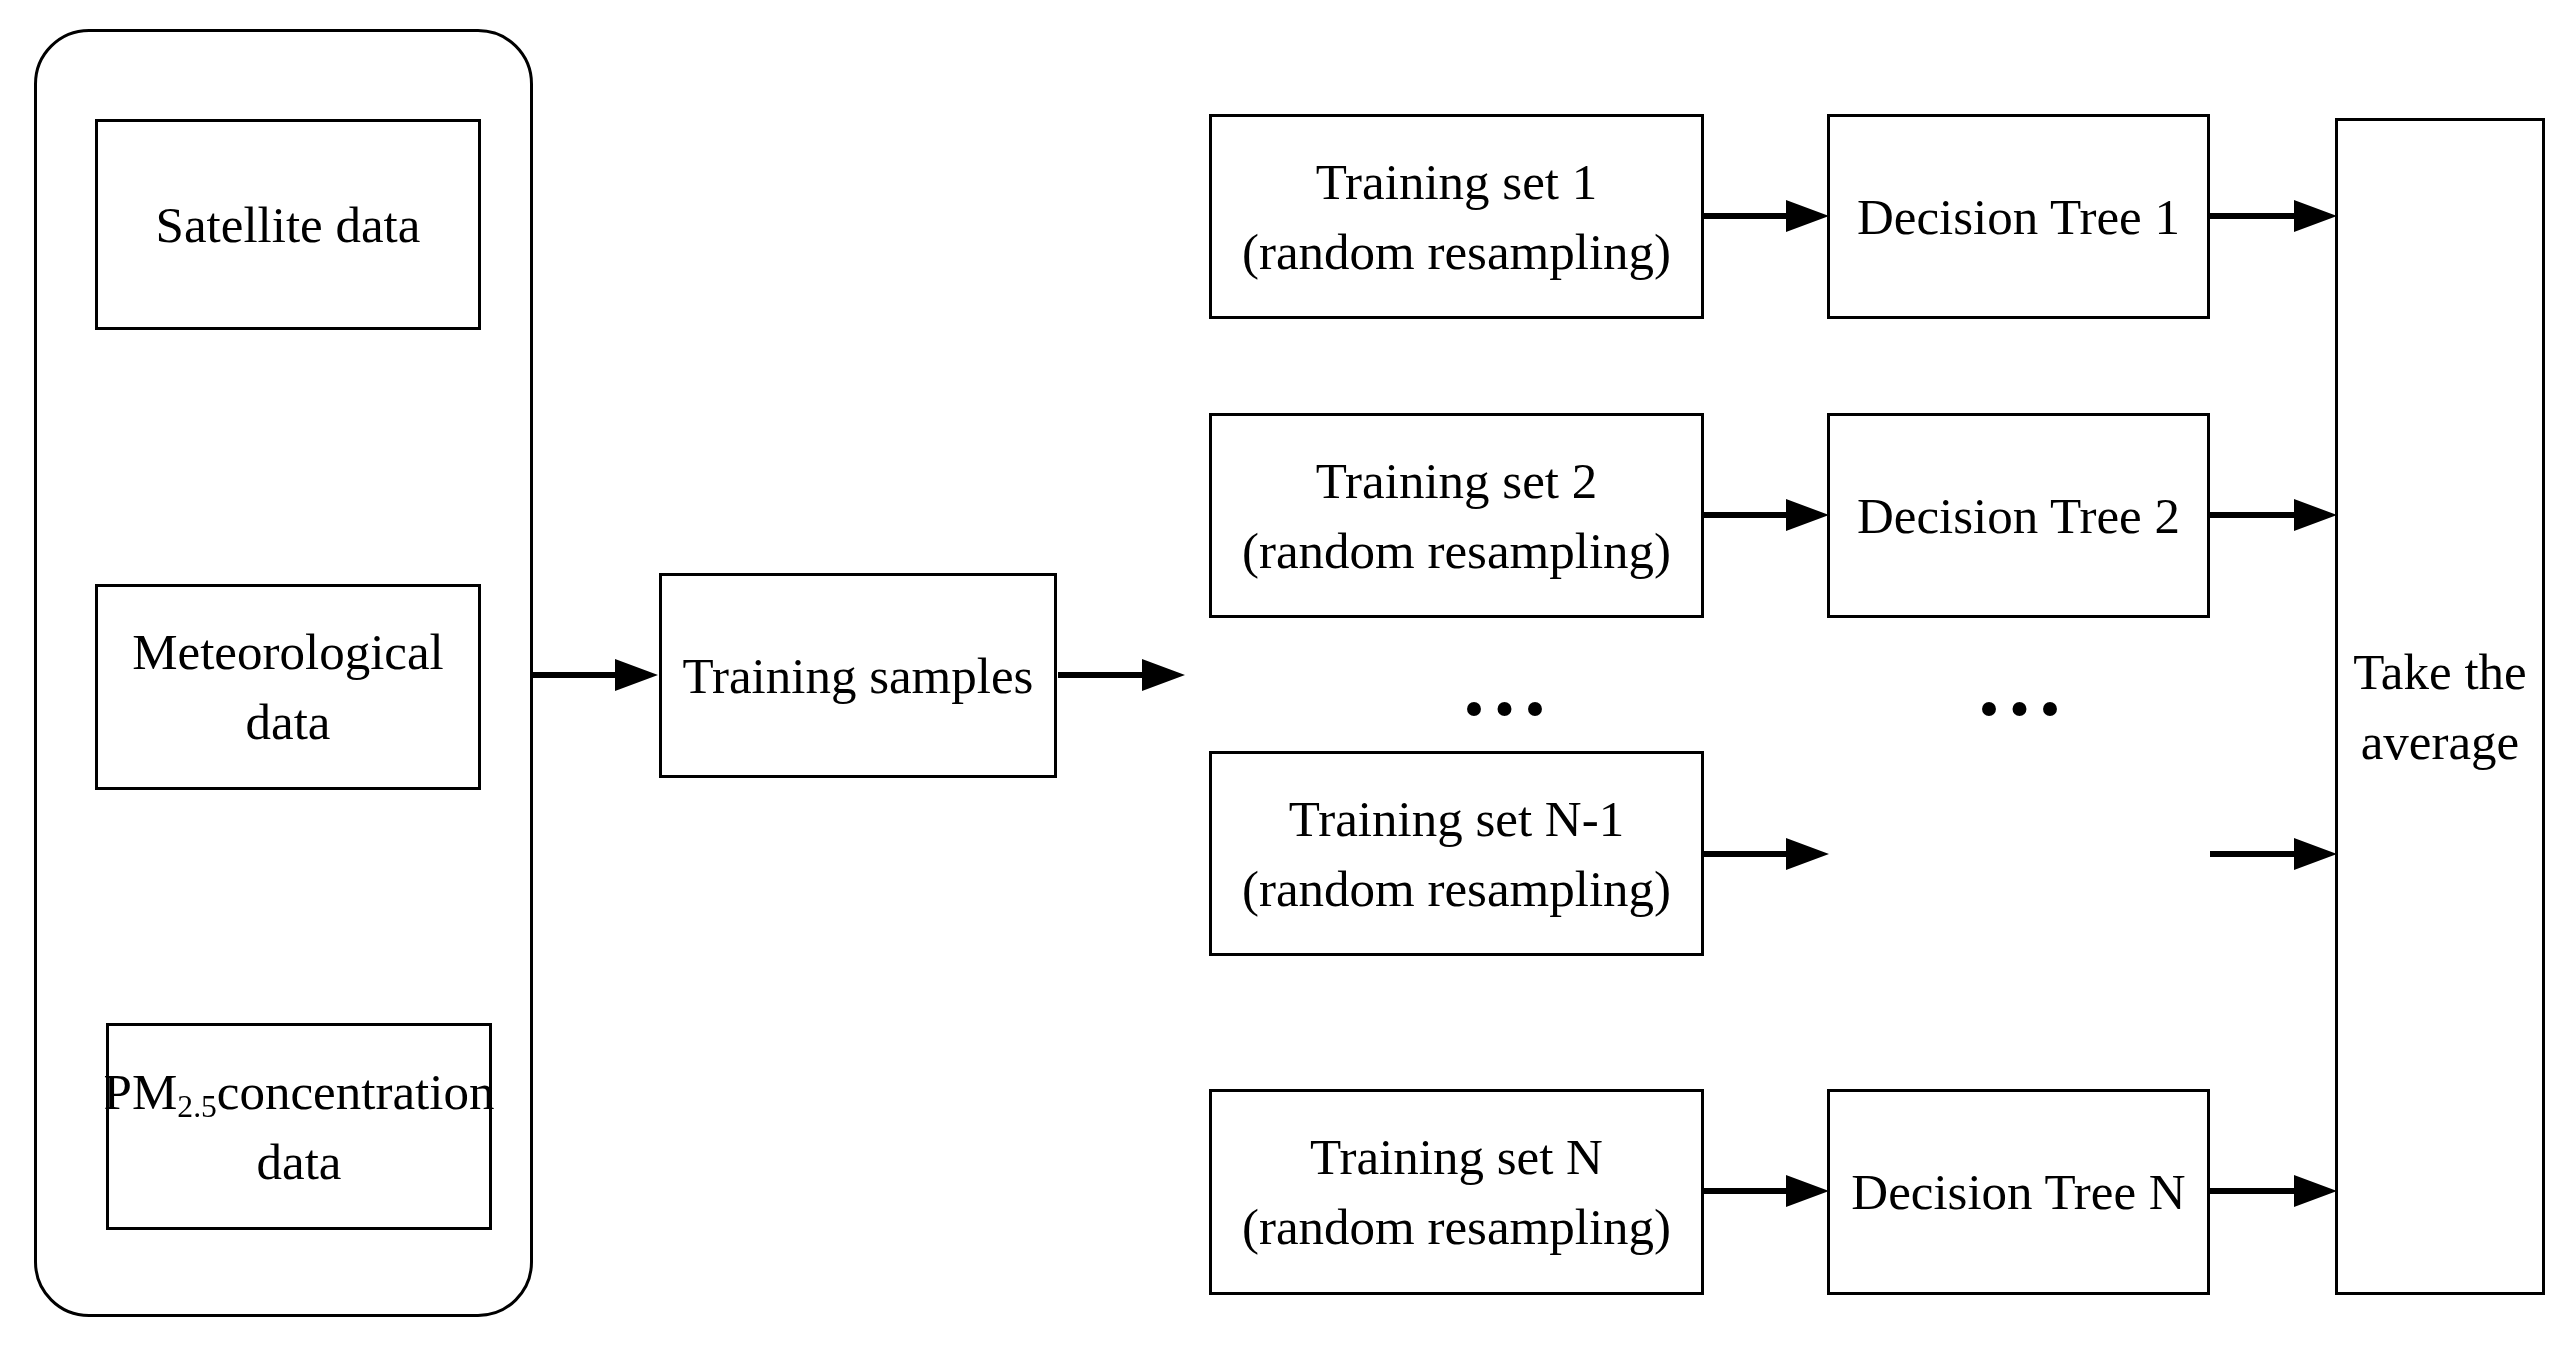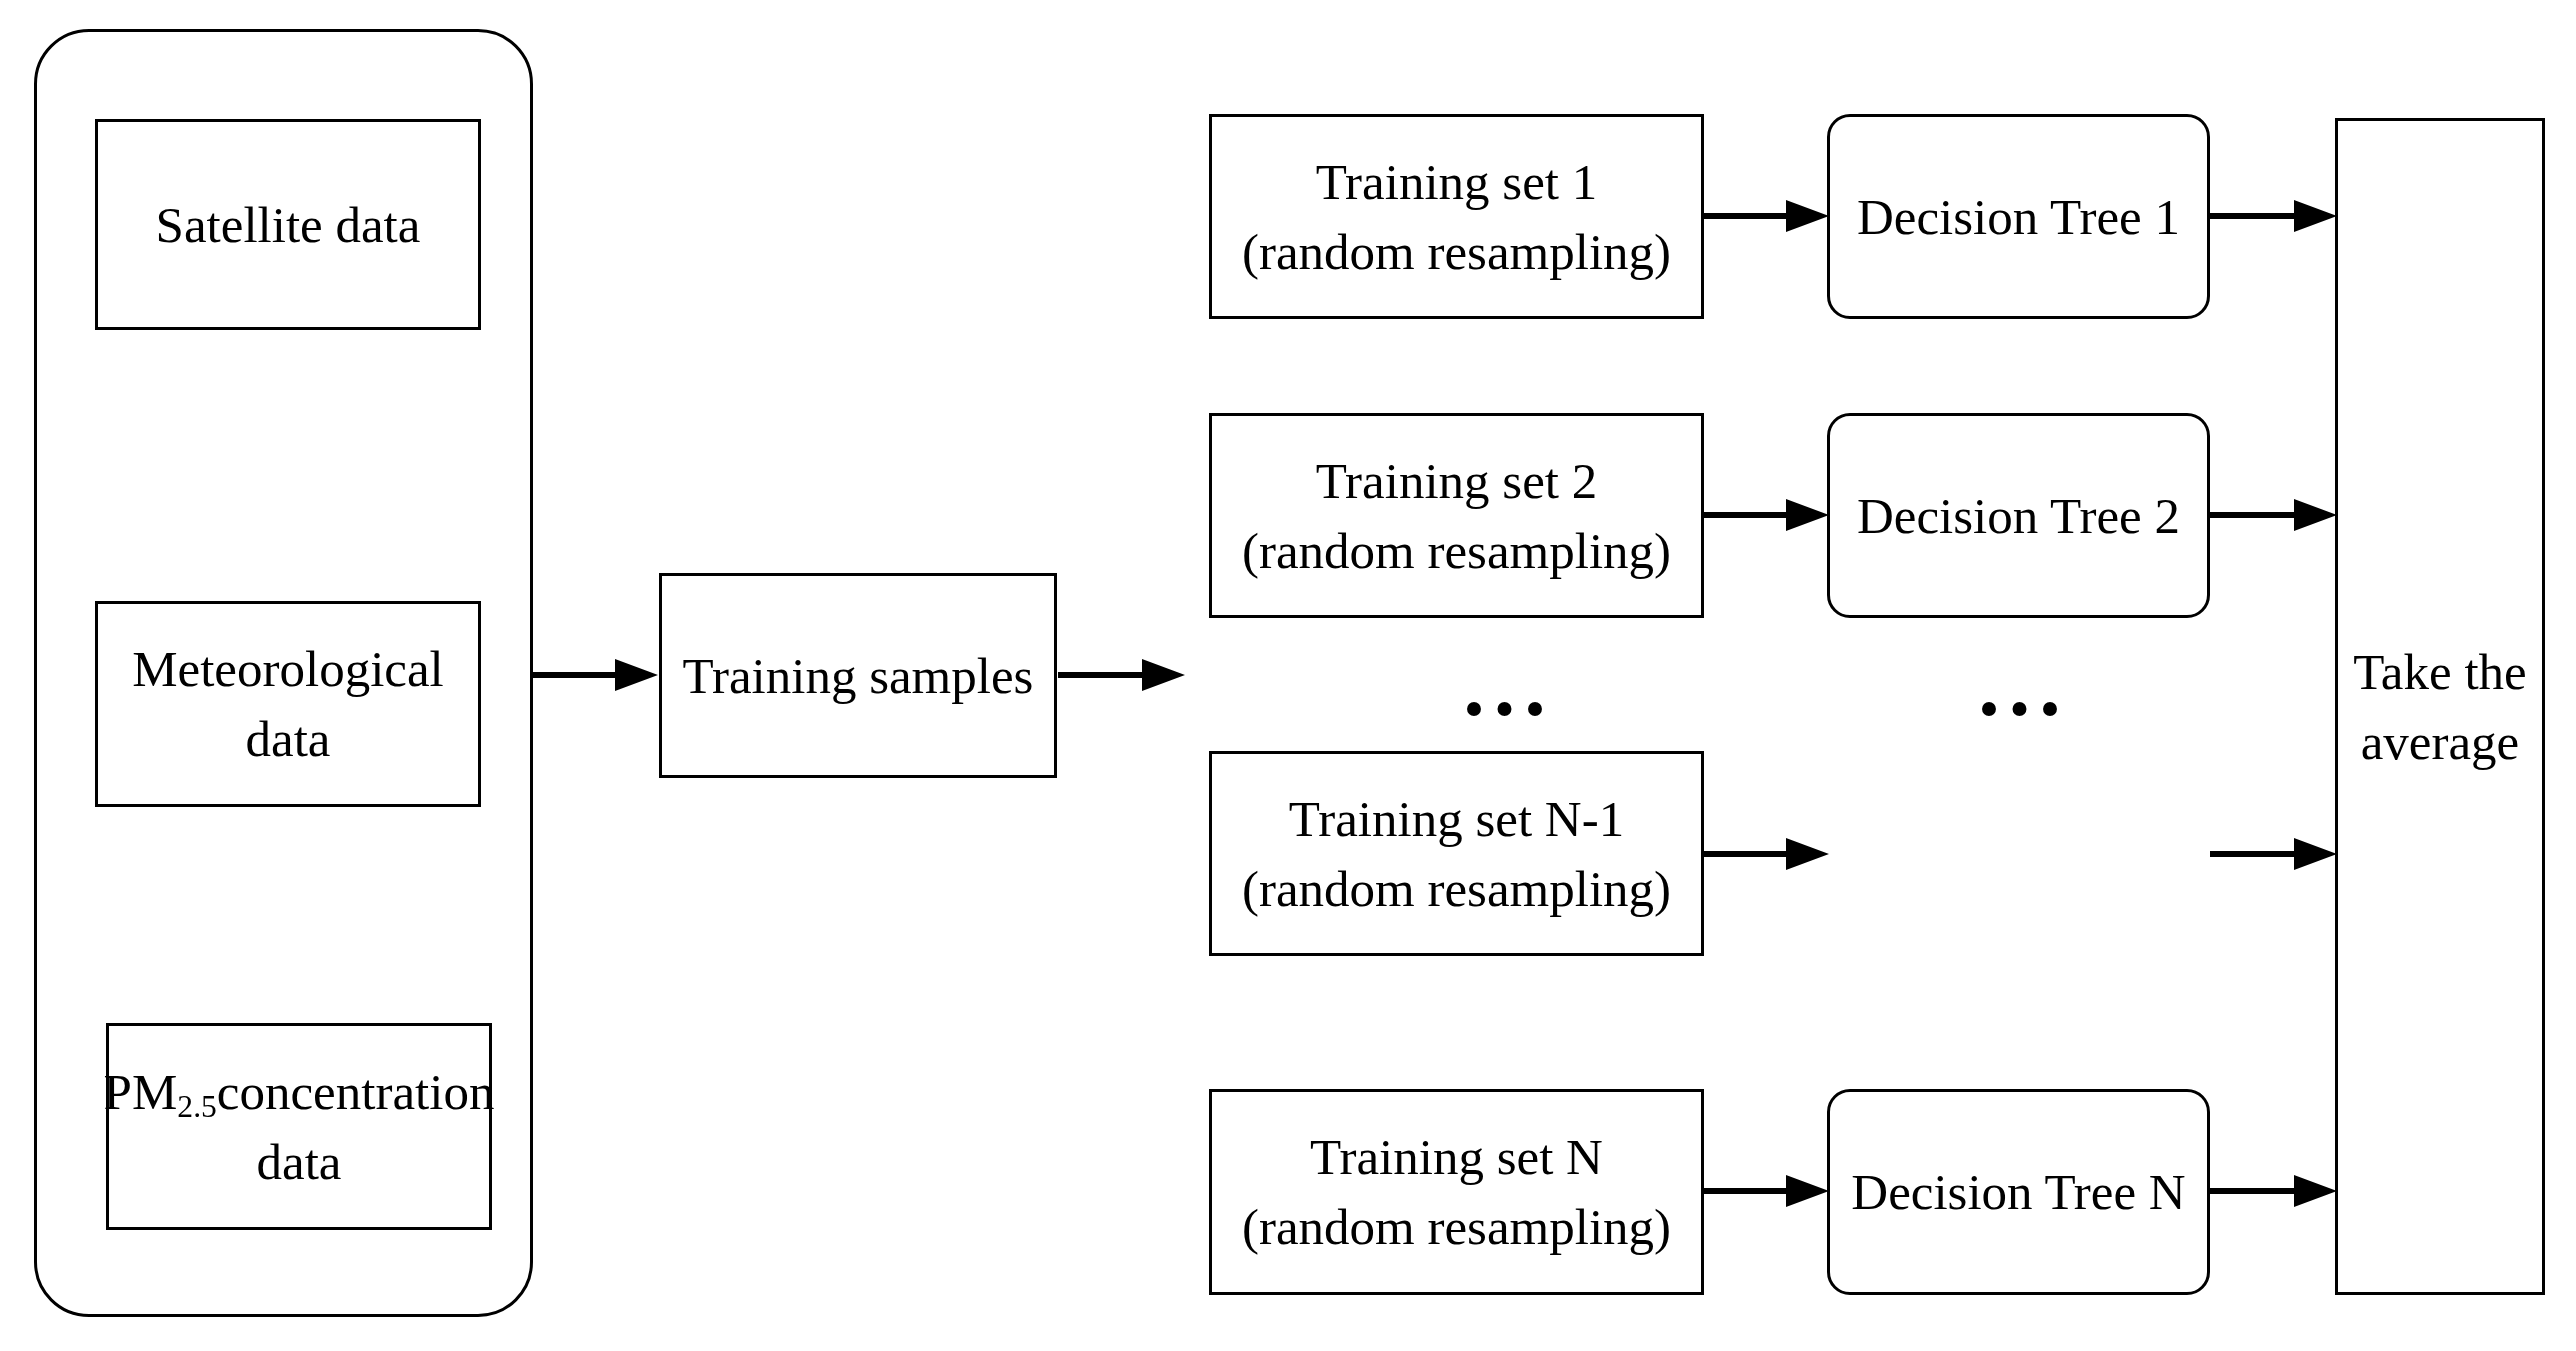--- a/index.html
+++ b/index.html
@@ -35,33 +35,33 @@
   
   #input-panel {
     position: absolute;
     left: 34px; top: 29px;
     width: 499px; height: 1288px;
     border: 3.6px solid #000000;
     border-radius: 55px;
     background: #ffffff;
   }
   #satellite-box      { left: 95px; top: 119px;  width: 386px; height: 211px; }
-  #meteorological-box { left: 95px; top: 601px;  width: 386px; height: 206px; }
+  #meteorological-box { left: 95px; top: 584px;  width: 386px; height: 206px; }
   #pm-box             { left: 95px; top: 1023px; width: 386px; height: 207px; margin-left: 11px; }
   #pm-box sub {
     font-size: 0.62em;
     line-height: 0;
     vertical-align: -0.25em;
   }
 
   #training-samples-box { left: 659px; top: 573px; width: 398px; height: 205px; }
 
   
   .ts-box { left: 1209px; width: 495px; height: 205px; }
-  .dt-box { left: 1827px; width: 383px; height: 205px; border-radius: 23px; }
+  .dt-box { left: 1827px; width: 383px; height: 205px; }
   .row1 { top: 114px; }
   .row2 { top: 413px; }
   .row3 { top: 751px; }
   .row4 { top: 1089px; height: 206px; }
 
   #aggregate-box { left: 2335px; top: 118px; width: 210px; height: 1177px; }
 
   
   .arrow {
     position: absolute;

